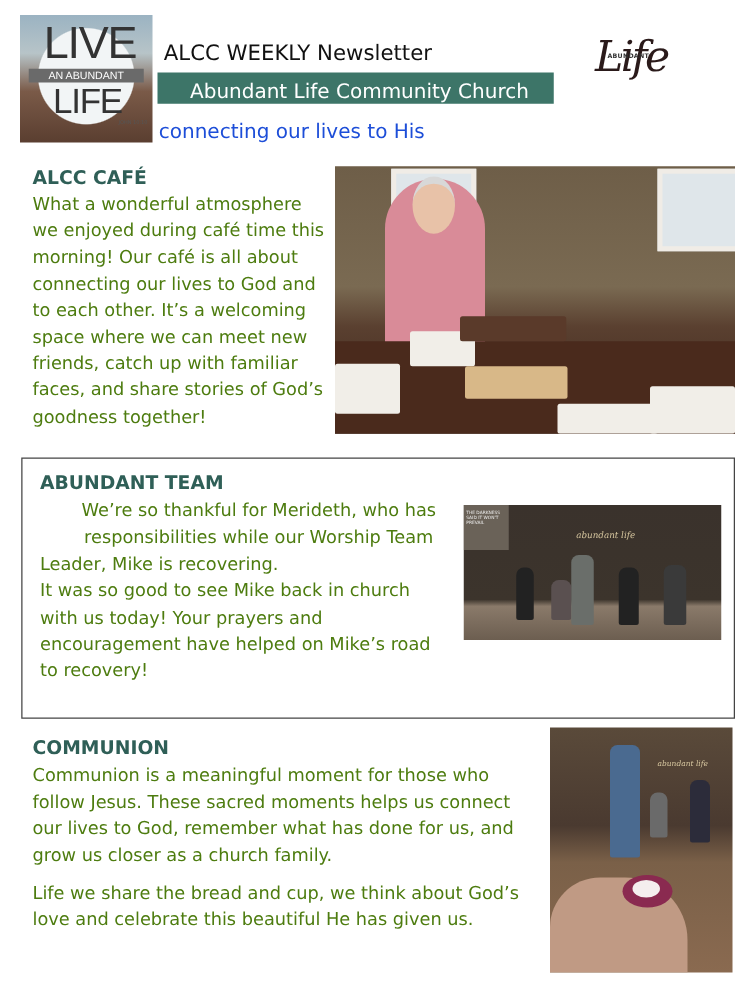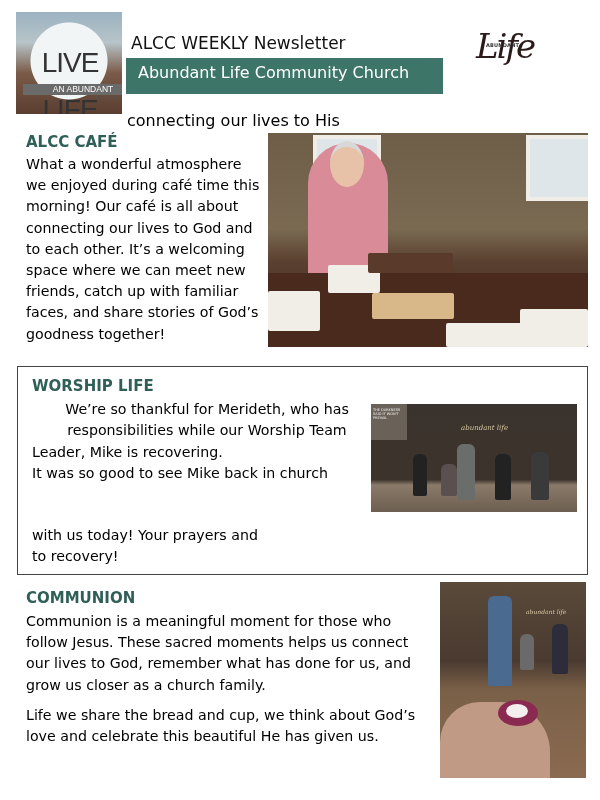--- a/index.html
+++ b/index.html
@@ -6,37 +6,37 @@
   body { width:600px; height:800px; position:relative; overflow:hidden;
          font-family:"DejaVu Sans", "Liberation Sans", sans-serif; color:#222; }
   .abs { position:absolute; }
 
   
   .logo-square { left:16px; top:12px; width:106px; height:102px;
     background: radial-gradient(circle at 50% 48%, #f2f5f6 0 38px, transparent 39px),
                 linear-gradient(180deg,#9bb3c2 0%, #b7c4c8 30%, #7a5a48 60%, #5a3e30 100%);
     overflow:hidden; }
   .logo-circle { left:19px; top:8px; width:70px; height:86px; text-align:center; }
-  .logo-live { font-family:"Liberation Sans", sans-serif; font-size:28px; line-height:28px; color:#333; letter-spacing:-1px;margin-top:29px; }
-  .logo-an { display:inline-block; background:#6a6a6a; color:#fff; font-family:"Liberation Sans", sans-serif; font-size:8.5px; line-height:11px; padding:0 18px; margin:1px 0 0 -12px; width:84px; }
+  .logo-live { font-family:"Liberation Sans", sans-serif; font-size:36px; line-height:28px; color:#333; letter-spacing:-1px; }
+  .logo-an { display:inline-block; background:#6a6a6a; color:#fff; font-family:"Liberation Sans", sans-serif; font-size:8.5px; line-height:11px; padding:0 4px; margin:1px 0 0 -12px; width:84px; }
   .logo-life { font-family:"Liberation Sans", sans-serif; font-size:28px; line-height:28px; color:#333; letter-spacing:-1px; }
   .logo-verse { font-size:4px; color:#555; position:absolute; right:4px; bottom:14px; }
 
   .hdr-title { left:131px; top:33px; font-family:"DejaVu Sans", sans-serif; font-size:17px; color:#111; white-space:nowrap; }
-  .hdr-church { left:126px; top:58px; width:317px; height:36px; background:#3d7568; color:#fff;
-    font-family:"DejaVu Sans", sans-serif; font-size:16px; line-height:30px; padding-left:12px; box-sizing:border-box; white-space:nowrap; }
-  .hdr-tagline { left:127px; top:95px; font-family:"DejaVu Sans", sans-serif; font-size:16px; color:#000000; white-space:nowrap;margin-top:16px; }
+  .hdr-church { left:126px; top:58px; width:317px; height:25px; background:#3d7568; color:#fff;
+    font-family:"DejaVu Sans", sans-serif; font-size:16px; line-height:30px; padding-left:26px; box-sizing:border-box; white-space:nowrap; }
+  .hdr-tagline { left:127px; top:95px; font-family:"DejaVu Sans", sans-serif; font-size:16px; color:#1d4ed8; white-space:nowrap; }
 
   .brand { left:472px; top:20px; width:80px; height:60px; }
   .brand-small { position:absolute; left:14px; top:22px; font-size:5px; font-weight:bold; color:#333; letter-spacing:0.2px; }
   .brand-script { position:absolute; left:4px; top:6px; font-family:"DejaVu Serif", serif; font-style:italic; font-size:34px; color:#2a1a1a; letter-spacing:-2px; }
 
   
   .sec-h { font-family:"DejaVu Sans", sans-serif; font-weight:bold; color:#2f5f57; font-size:15px; white-space:nowrap; }
-  .body-txt { font-family:"DejaVu Sans", sans-serif; font-size:14.2px; line-height:21.2px; color:#000000; }
+  .body-txt { font-family:"DejaVu Sans", sans-serif; font-size:14.2px; line-height:21.2px; color:#4d7c0f; }
 
   .cafe-h { left:26px; top:133px; }
   .cafe-txt { left:26px; top:154px; width:238px; }
   .cafe-photo { left:268px; top:133px; width:320px; height:214px;
     background: linear-gradient(180deg,#6e5e48 0%, #7a6a52 45%, #5a4030 60%, #3a2418 100%); overflow:hidden; }
   .cafe-photo .win1 { position:absolute; left:45px; top:2px; width:60px; height:50px; background:#dfe6ea; border:4px solid #f0ece6; }
   .cafe-photo .win2 { position:absolute; left:258px; top:2px; width:62px; height:58px; background:#dfe6ea; border:4px solid #f0ece6; }
   .cafe-photo .person { position:absolute; left:40px; top:10px; width:80px; height:150px; border-radius:40px 40px 10px 10px; background:#d98b98; }
   .cafe-photo .head { position:absolute; left:62px; top:8px; width:34px; height:40px; border-radius:50%; background:#e8c2a8; border-top:6px solid #d8d8d8; }
   .cafe-photo .table { position:absolute; left:0; top:140px; width:320px; height:74px; background:#4a2a1c; }
@@ -94,27 +94,28 @@
   <div class="table"></div>
   <div class="tray" style="left:0;top:158px;width:52px;height:40px;"></div>
   <div class="tray" style="left:60px;top:132px;width:52px;height:28px;"></div>
   <div class="tray" style="left:100px;top:120px;width:85px;height:20px;background:#5a3a2a;"></div>
   <div class="tray" style="left:104px;top:160px;width:82px;height:26px;background:#d8b888;"></div>
   <div class="tray" style="left:178px;top:190px;width:80px;height:24px;"></div>
   <div class="tray" style="left:252px;top:176px;width:68px;height:38px;"></div>
 </div>
 
 <div class="abs worship-box"></div>
-<div class="abs sec-h worship-h">WORSHIP LIFE</div>
+<div class="abs sec-h worship-h">ABUNDANT TEAM</div>
 <div class="abs body-txt worship-txt">
   <div style="white-space:pre;text-align:center;">We’re so thankful for Merideth, who has</div>
   <div style="white-space:pre;text-align:center;">responsibilities while our Worship Team</div>
   <div style="white-space:pre;">Leader, Mike is recovering.</div>
   <div style="white-space:pre;">It was so good to see Mike back in church</div>
-  <div style="white-space:pre;margin-top:40px;">with us today! Your prayers and</div>
+  <div style="white-space:pre;">with us today! Your prayers and</div>
+  <div style="white-space:pre;">encouragement have helped on Mike’s road</div>
   <div style="white-space:pre;">to recovery!</div>
 </div>
 <div class="abs worship-photo" title="Worship team performing on stage">
   <div class="screen"></div>
   <div class="screen-txt" style="white-space:pre;">THE DARKNESS
 SAID IT WON'T
 PREVAIL</div>
   <div class="brandtxt">abundant life</div>
   <div class="fig" style="left:42px;top:50px;width:14px;height:42px;"></div>
   <div class="fig" style="left:70px;top:60px;width:16px;height:32px;background:#5a5050;"></div>

